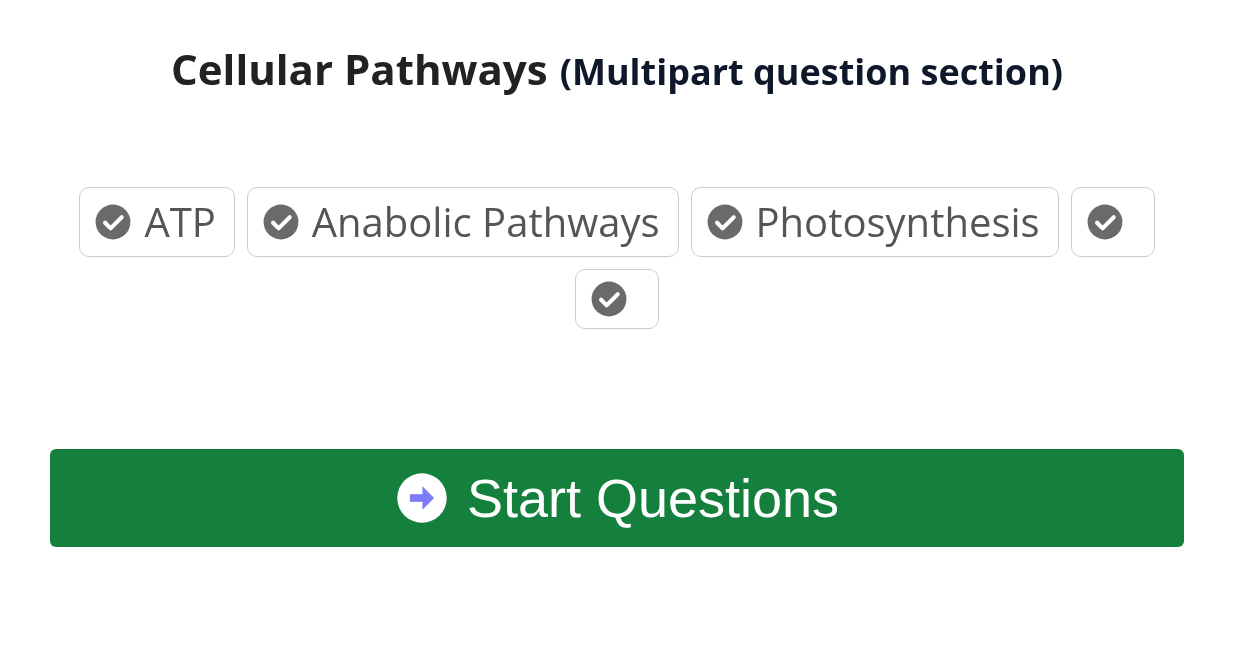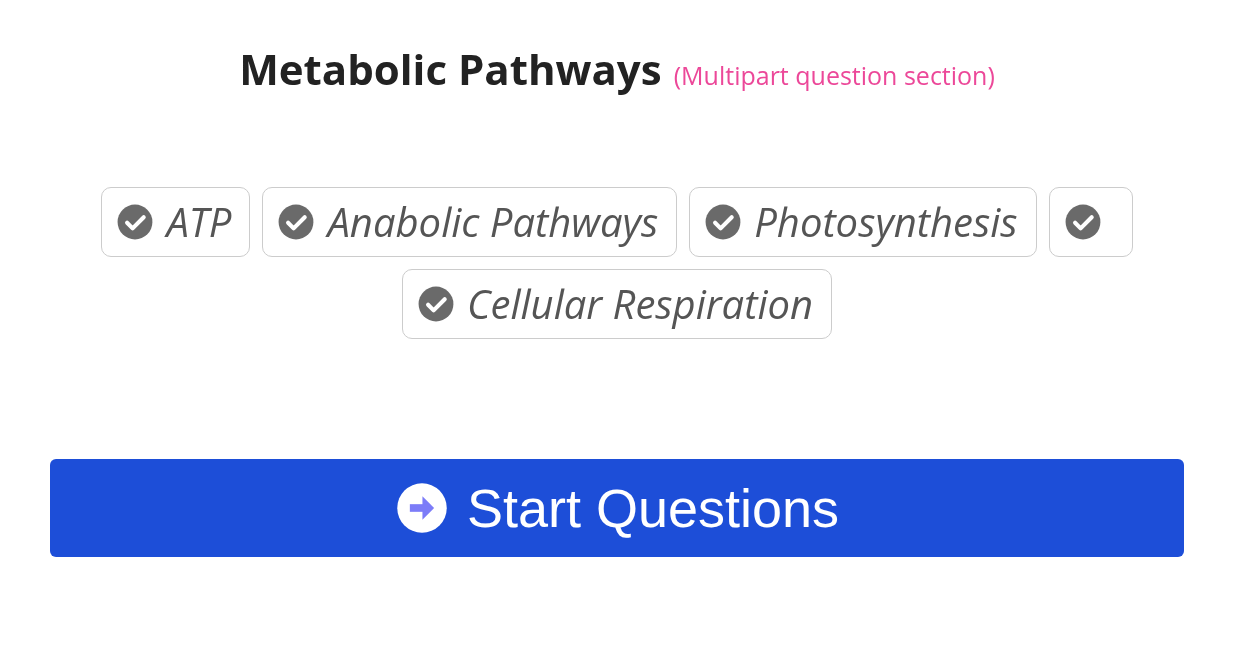--- a/index.html
+++ b/index.html
@@ -18,43 +18,42 @@
       text-align: center;
       margin-bottom: 90px;
     }
     .title {
       font-size: 42px;
       font-weight: 700;
       color: #222222;
       display: inline;
     }
     .subtitle {
-      font-size: 25px;
-      font-weight: 400;
-      color: #ec4899;
+      font-size: 36px;
+      font-weight: 700;
+      color: #0f172a;
       display: inline;
       margin-left: 8px;
     }
     .tags-container {
       display: flex;
       flex-wrap: wrap;
       justify-content: center;
       gap: 12px;
       margin-bottom: 120px;
       padding: 0 20px;
     }
     .tag {
       display: inline-flex;
       align-items: center;
       border: 1px solid #cccccc;
       border-radius: 10px;
       padding: 10px 18px 10px 14px;
       background: #ffffff;
       cursor: pointer;
-      font-style: italic;
     }
     .tag .check-icon {
       width: 38px;
       height: 38px;
       margin-right: 12px;
       flex-shrink: 0;
     }
     .tag .check-icon svg {
       width: 100%;
       height: 100%;
@@ -64,21 +63,21 @@
       font-size: 40px;
       font-weight: 400;
       color: #555555;
       line-height: 1.2;
     }
     .start-button {
       display: flex;
       align-items: center;
       justify-content: center;
       width: 100%;
-      background: #1d4ed8;
+      background: #15803d;
       border: none;
       border-radius: 6px;
       padding: 22px 20px;
       cursor: pointer;
       gap: 18px;
     }
     .start-button .arrow-icon {
       width: 54px;
       height: 54px;
       flex-shrink: 0;
@@ -92,21 +91,21 @@
       font-size: 54px;
       font-weight: 400;
       color: #ffffff;
       line-height: 1;
     }
   </style>
 </head>
 <body>
 
 <div class="header">
-  <span class="title">Metabolic Pathways</span>
+  <span class="title">Cellular Pathways</span>
   <span class="subtitle">(Multipart question section)</span>
 </div>
 
 <div class="tags-container">
   <div class="tag">
     <span class="check-icon">
       <svg viewBox="0 0 24 24">
           <circle cx="12" cy="12" r="11" fill="#6a6a6a"></circle>
           <path d="M7 12.5 L10.5 16 L17.5 9" stroke="#ffffff" stroke-width="2.6" fill="none" stroke-linecap="round" stroke-linejoin="round"></path>
         </svg>
@@ -139,21 +138,20 @@
         </svg>
     </span>
   </div>
   <div class="tag">
     <span class="check-icon">
       <svg viewBox="0 0 24 24">
           <circle cx="12" cy="12" r="11" fill="#6a6a6a"></circle>
           <path d="M7 12.5 L10.5 16 L17.5 9" stroke="#ffffff" stroke-width="2.6" fill="none" stroke-linecap="round" stroke-linejoin="round"></path>
         </svg>
     </span>
-    <span class="tag-label">Cellular Respiration</span>
   </div>
 </div>
 
 <button class="start-button">
   <span class="arrow-icon">
     <svg viewBox="0 0 24 24">
       <circle cx="12" cy="12" r="11" fill="#ffffff"></circle>
       <path d="M12.2 6.8 L17.4 12 L12.2 17.2 Z" fill="#7C7CF8"></path>
       <rect x="6.6" y="10.3" width="7" height="3.4" fill="#7C7CF8"></rect>
     </svg>

